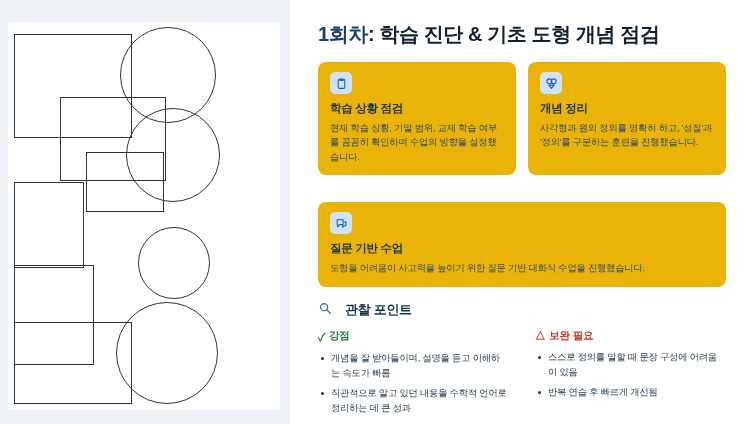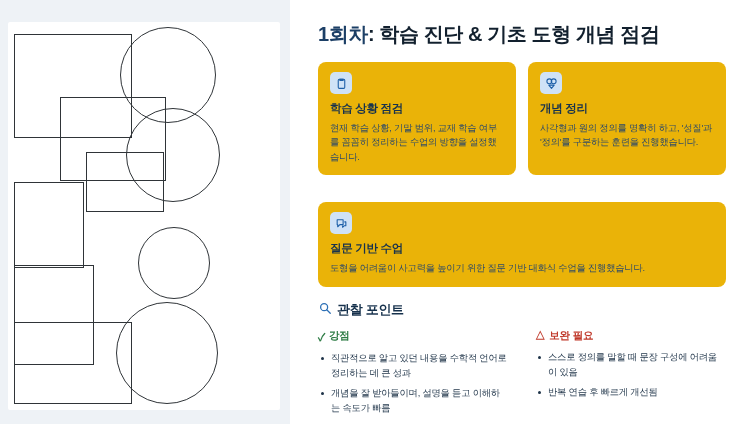--- a/index.html
+++ b/index.html
@@ -106,21 +106,21 @@
   .card-body {
     font-size: 9.3px;
     line-height: 1.55;
     color: #2e4a68;
     letter-spacing: -0.2px;
   }
 
   .observe-head {
     display: flex;
     align-items: center;
-    gap: 5px;
+    gap: 13px;
     margin: 14px 0 10px 0;
   }
   .observe-head .label {
     font-size: 13px;
     font-weight: bold;
     color: #16314c;
     letter-spacing: -0.3px;
   }
 
   .two-col {
@@ -191,21 +191,21 @@
     <div class="card-row">
 
       <div class="card">
         <div class="card-icon">
           <svg width="13" height="13" viewBox="0 0 24 24" fill="none" stroke="#1d5fa8" stroke-width="2" stroke-linecap="round" stroke-linejoin="round">
             <rect x="6" y="4" width="12" height="17" rx="2"></rect>
             <path d="M9 4h6v2.5H9z"></path>
           </svg>
         </div>
         <div class="card-title">학습 상황 점검</div>
-        <div class="card-body">현재 학습 상황, 기말 범위, 교재 학습 여부를 꼼꼼히 정리하는 수업의 방향을 설정했습니다.</div>
+        <div class="card-body">현재 학습 상황, 기말 범위, 교재 학습 여부를 꼼꼼히 확인하며 수업의 방향을 설정했습니다.</div>
       </div>
 
       <div class="card">
         <div class="card-icon">
           <svg width="13" height="13" viewBox="0 0 24 24" fill="none" stroke="#1d5fa8" stroke-width="2" stroke-linecap="round" stroke-linejoin="round">
             <circle cx="8" cy="8" r="4.5"></circle>
             <circle cx="16" cy="8" r="4.5"></circle>
             <path d="M7 15l5 6 5-6z"></path>
           </svg>
         </div>
@@ -237,22 +237,22 @@
     </div>
 
     <div class="two-col">
 
       <div class="col">
         <div class="col-head strength">
           <span>✓</span>
           <span>강점</span>
         </div>
         <ul class="points">
+          <li>개념을 잘 받아들이며, 설명을 듣고 이해하는 속도가 빠름</li>
           <li>직관적으로 알고 있던 내용을 수학적 언어로 정리하는 데 큰 성과</li>
-          <li>개념을 잘 받아들이며, 설명을 듣고 이해하는 속도가 빠름</li>
         </ul>
       </div>
 
       <div class="col">
         <div class="col-head improve">
           <span>△</span>
           <span>보완 필요</span>
         </div>
         <ul class="points">
           <li>스스로 정의를 말할 때 문장 구성에 어려움이 있음</li>

